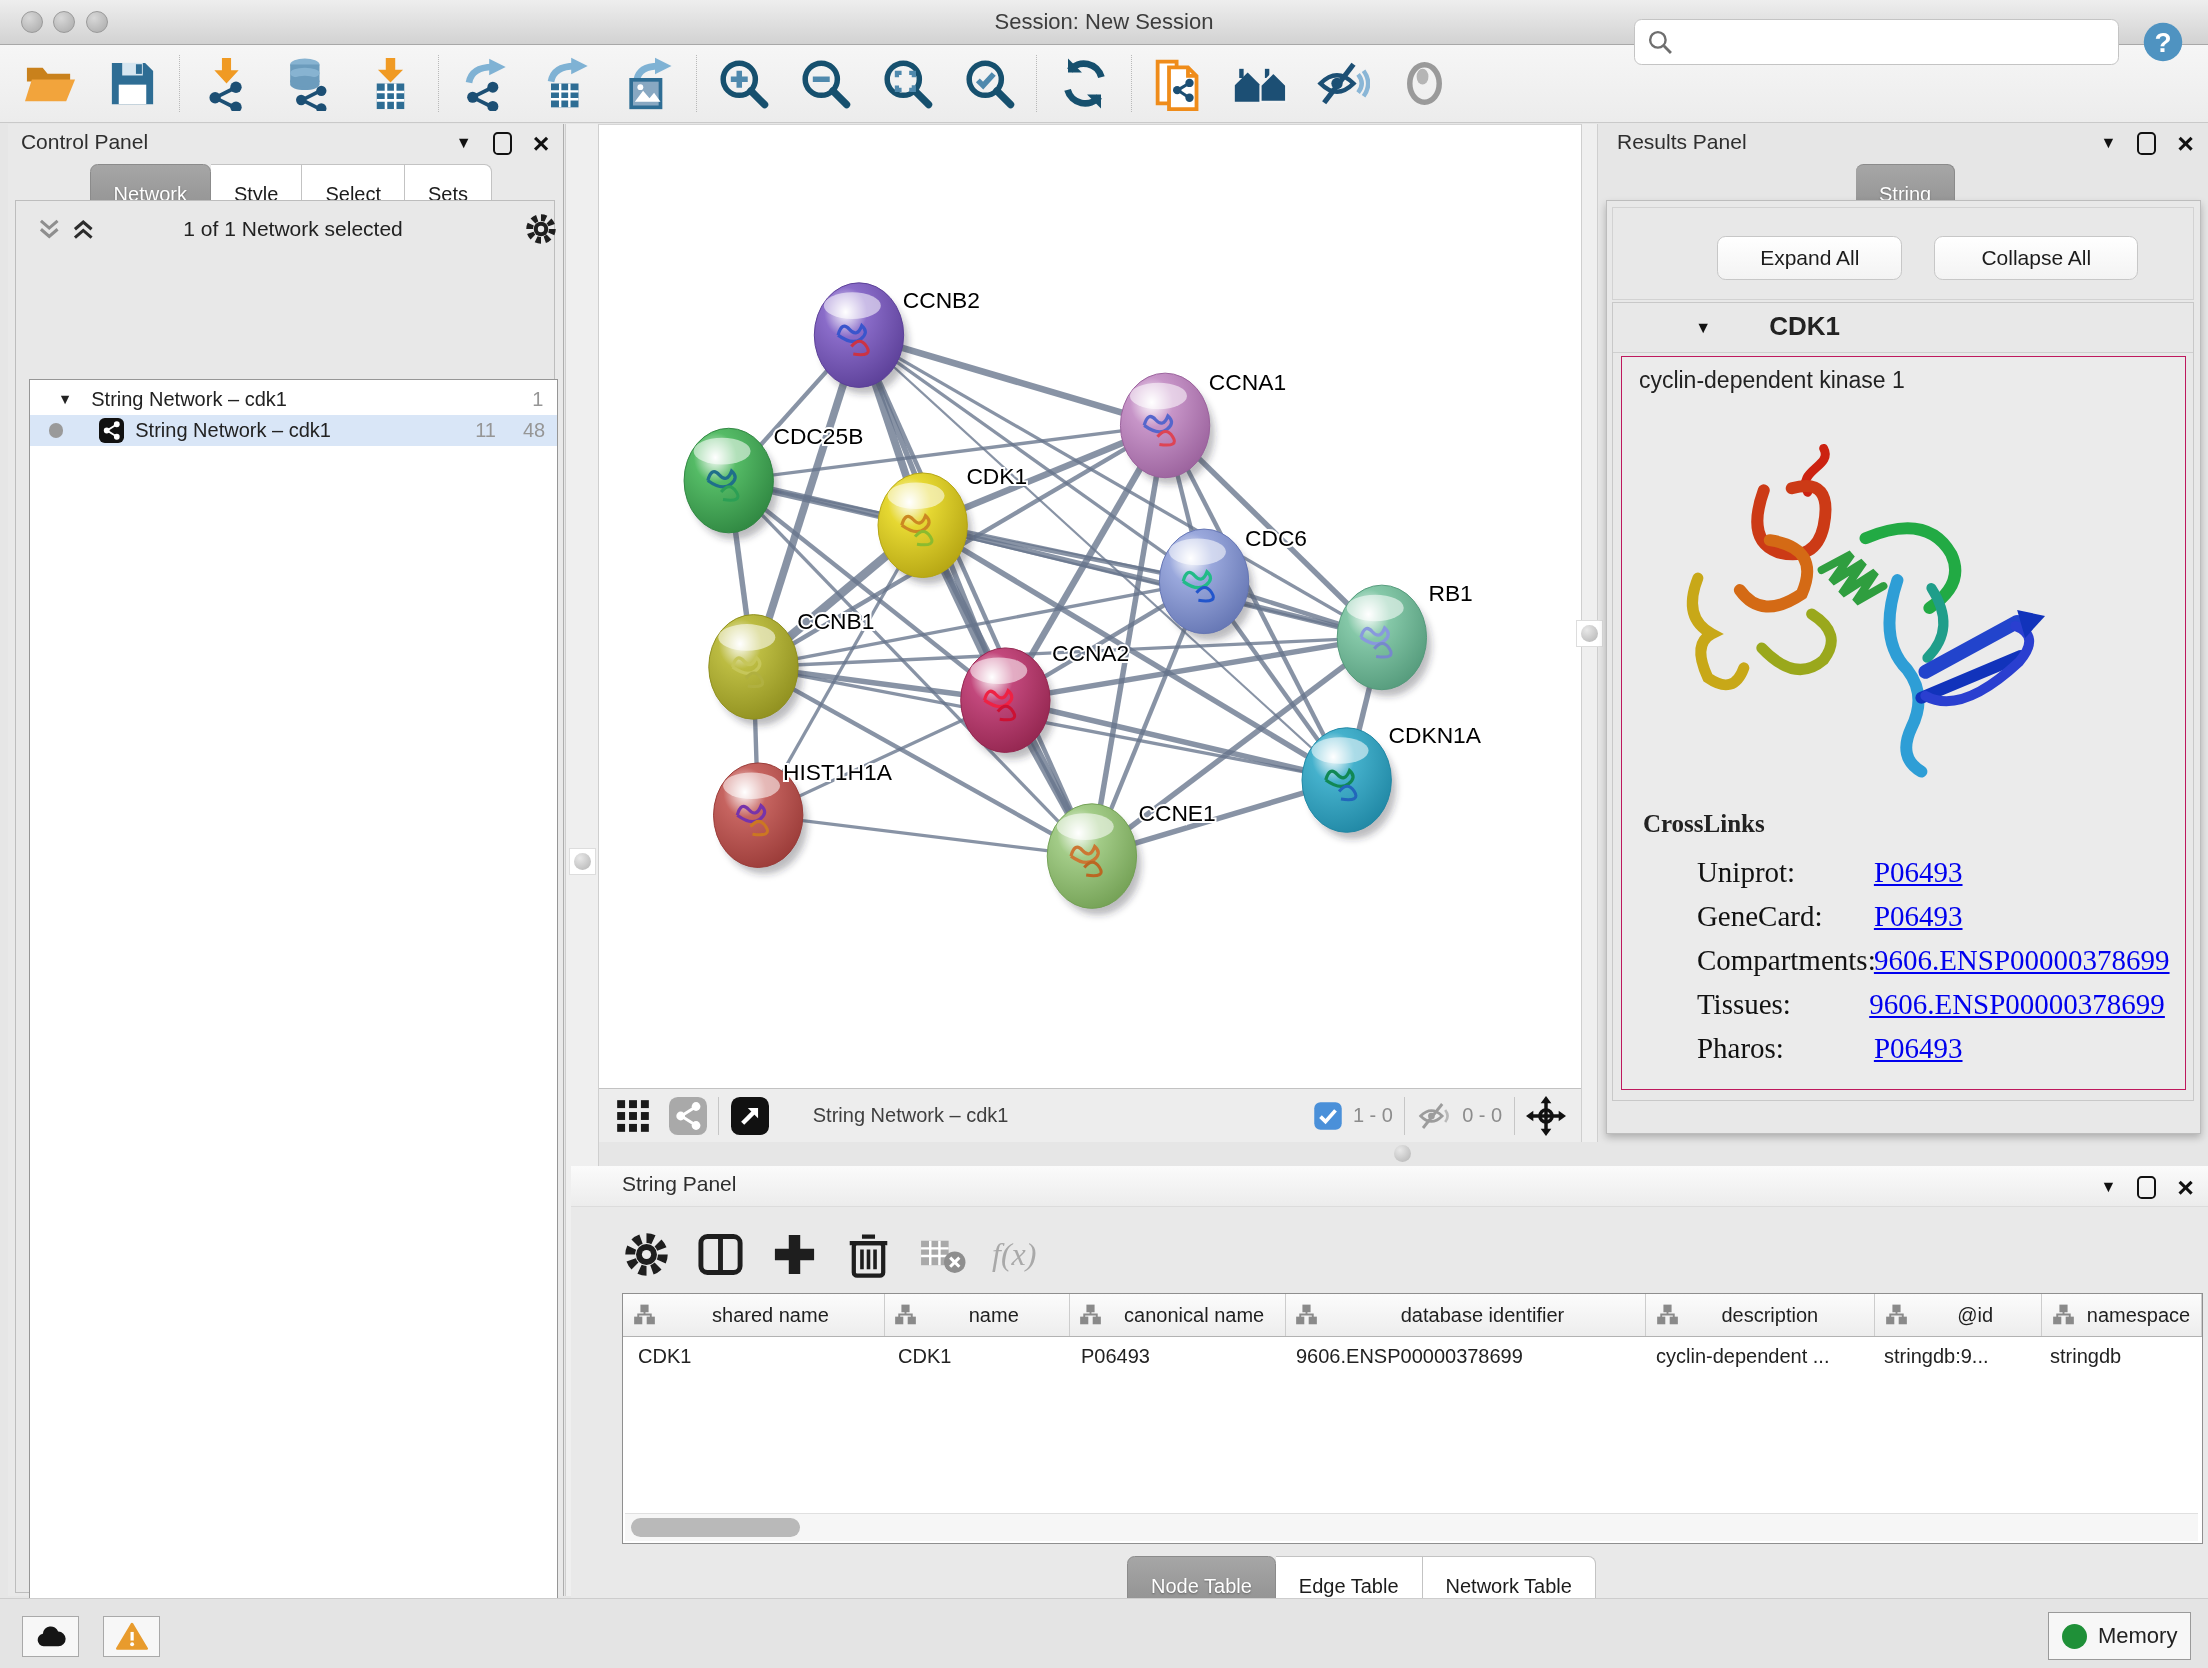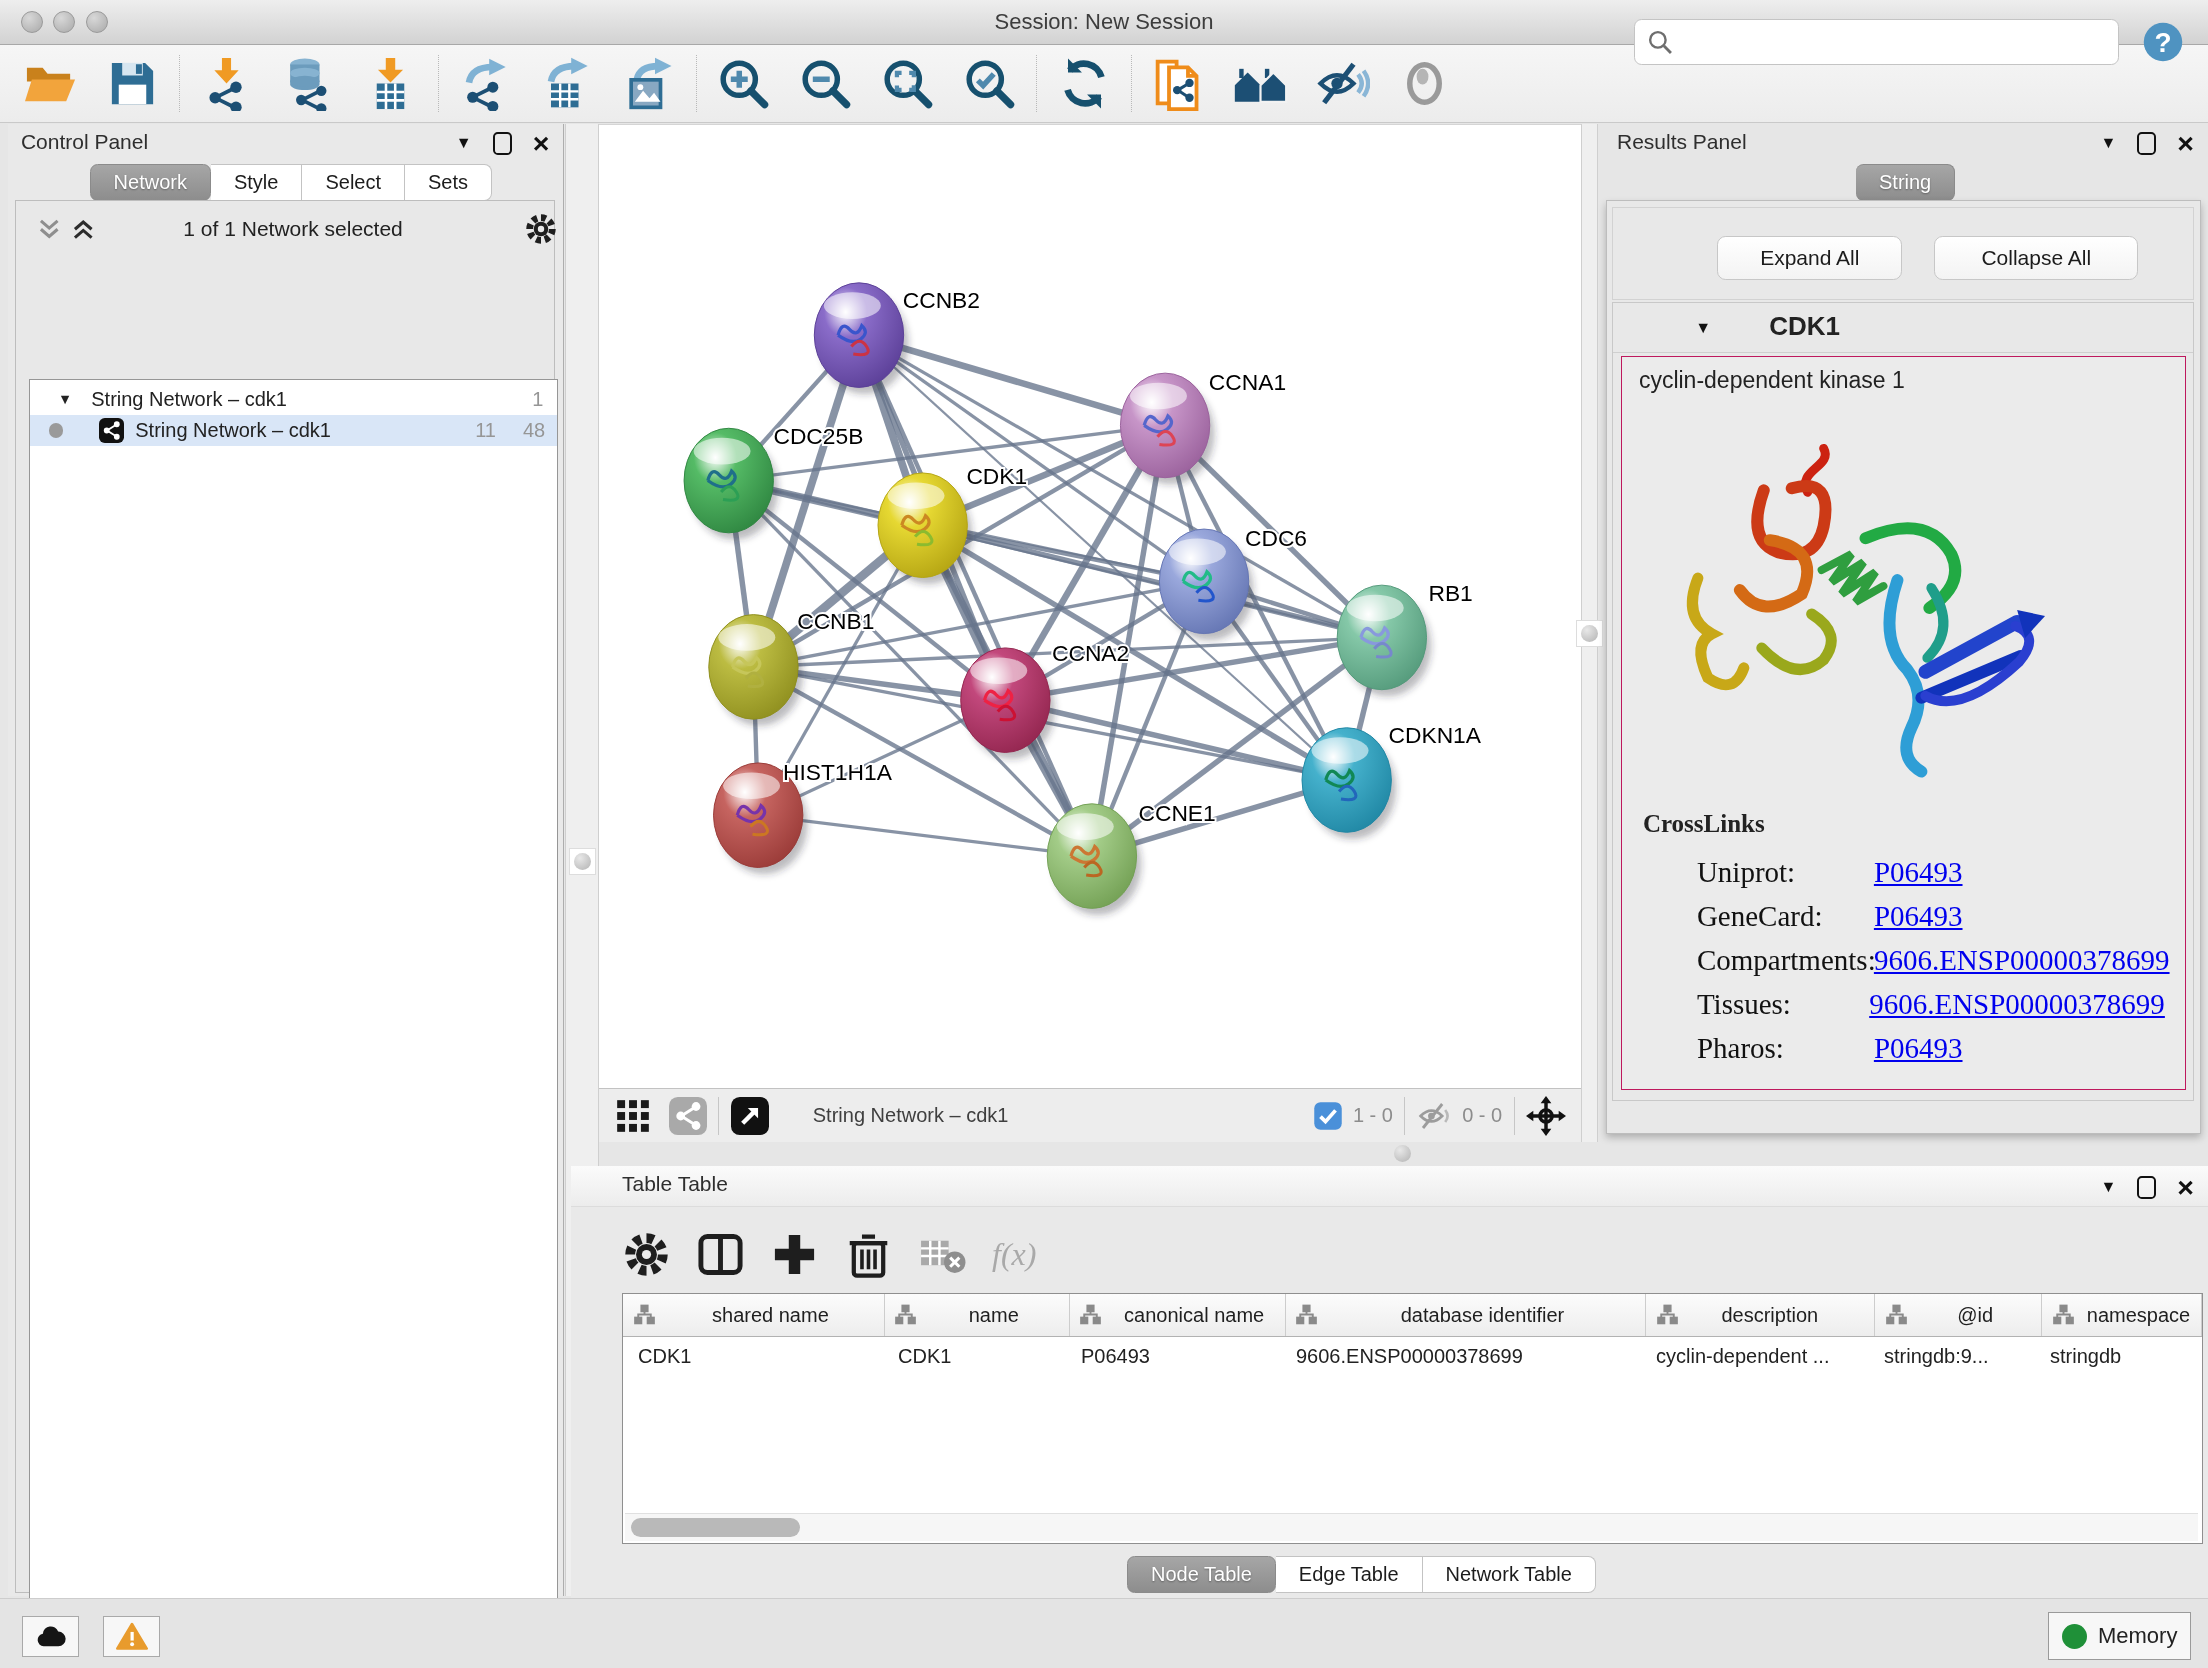--- a/index.html
+++ b/index.html
@@ -23,21 +23,21 @@
   .searchbox{position:absolute;left:1634px;top:19px;width:472px;height:44px;background:#fff;
     border:1.9px solid #c4c4c4;border-radius:7.6px;display:flex;align-items:center;padding-left:11.4px;}
   .helpbtn{position:absolute;left:2142px;top:21px;width:42px;height:42px;}
   
   .pnl-title{font-size:21px;color:#2e2e2e;}
   .pnl-ctrl{position:absolute;display:flex;align-items:center;gap:21px;}
   .tri{font-size:16px;color:#111;line-height:1;}
   .maxbox{width:15px;height:19px;border:2.9px solid #111;border-radius:4.8px;}
   .xicon{font-size:28.5px;font-weight:bold;color:#111;line-height:19px;}
   .segmented{display:flex;}
-  .seg{background:#fff;border:1px solid #c3c3c3;border-left:none;padding:0 23px;
+  .seg{background:#fff;border:1px solid #c3c3c3;border-left:none;padding:12px 23px;
     font-size:20px;line-height:35px;color:#1c1c1c;white-space:nowrap;}
   .seg:first-child{border-left:1px solid #c3c3c3;border-radius:7.6px 0 0 7.6px;}
   .seg:last-child{border-radius:0 7.6px 7.6px 0;}
   .seg.active{background:linear-gradient(#a6a6a6,#8d8d8d);color:#fff;border-color:#8b8b8b;
     border-radius:7.6px;text-shadow:0 1px 1.9px rgba(0,0,0,.35);}
   .graybox{background:#e8e8e8;border:1px solid #bdbdbd;}
   
   .control-panel{position:absolute;left:7.6px;top:124px;width:555px;height:1472px;background:#e9e9e9;
     border-right:1px solid #adadad;}
   .net-list{position:absolute;left:21px;top:255px;width:527px;height:1330px;background:#fff;
@@ -666,21 +666,21 @@
       </div>
     </div>
   </div>
 
   <div class="knob" style="left:1390px;top:1141px;border:none;background:transparent">
       <i></i>
     </div>
 
   <div class="table-panel">
     <div class="tpl-head"></div>
-    <div style="position:absolute;left:51px;top:5.7px" class="pnl-title">Table Table</div>
+    <div style="position:absolute;left:51px;top:5.7px" class="pnl-title">String Panel</div>
     <div class="pnl-ctrl" style="right:15px;top:9.5px">
       <span class="tri">▼</span>
       <span class="maxbox"></span>
       <span class="xicon">×</span>
     </div>
     <div class="ttool">
       <svg class="ic" viewBox="0 0 30 30">
         <g transform="translate(15,15)">
             <circle r="10" fill="none" stroke="#1e1e1e" stroke-width="6" stroke-dasharray="4.4 3.4"></circle>
         <circle r="6.4" fill="#1e1e1e"></circle>

